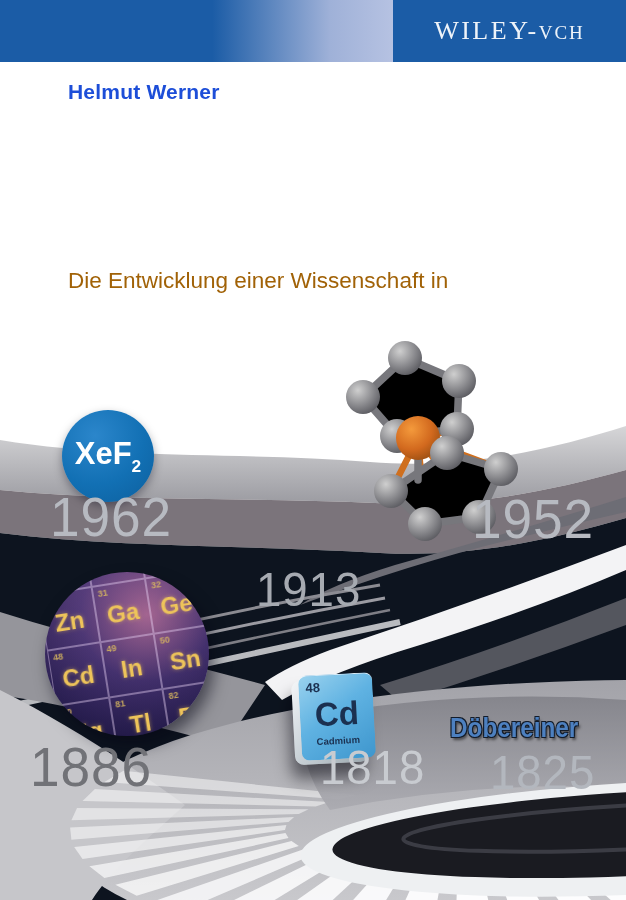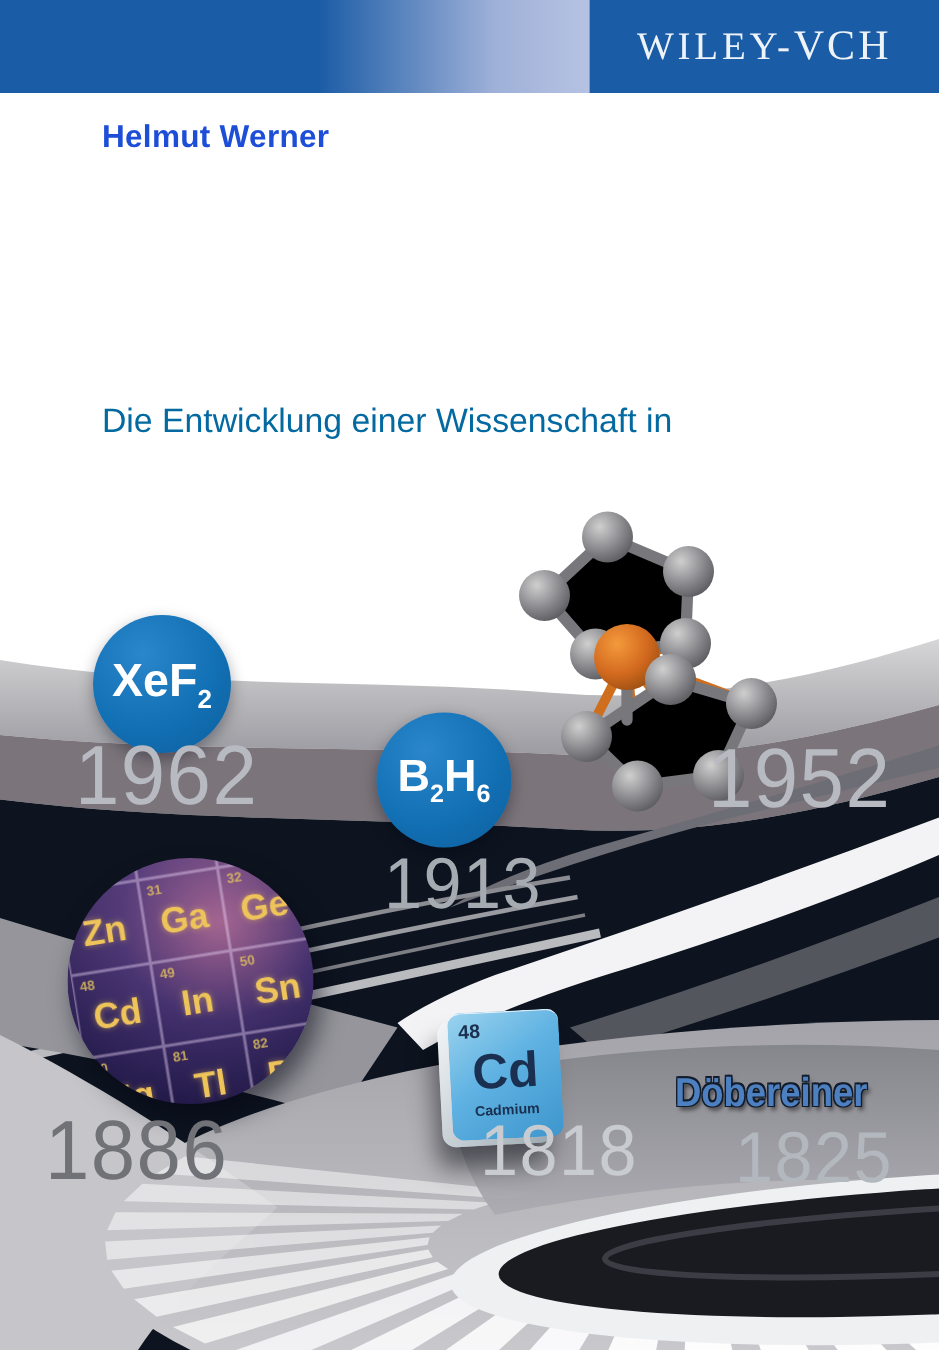--- a/index.html
+++ b/index.html
@@ -5,25 +5,25 @@
   html,body{margin:0;padding:0;background:#e8e8e8;}
   .cover{position:relative;width:626px;height:900px;margin:0 auto;overflow:hidden;background:#fff;
          font-family:"Liberation Sans",sans-serif;}
   
   .banner{position:absolute;left:0;top:0;width:626px;height:62px;}
   .banner-grad{position:absolute;left:0;top:0;width:393px;height:62px;
     background:linear-gradient(90deg,#1b5ca6 0%,#1b5ca6 54%,#9fb1d8 84%,#b6c2e2 100%);}
   .logo-box{position:absolute;left:393px;top:0;width:233px;height:62px;background:#1b5ca6;
     display:flex;align-items:center;justify-content:center;}
   .logo-text{color:#eef3f9;font-family:"Liberation Serif",serif;font-size:26px;letter-spacing:2.5px;font-weight:400;}
-  .logo-text .vch{font-size:28px;letter-spacing:2px;}
+  .logo-text .vch{font-size:19px;letter-spacing:2px;}
   
   .author{position:absolute;left:68px;top:80px;font-size:21px;font-weight:bold;color:#1d4ed8;letter-spacing:.2px;}
   .title{position:absolute;left:65px;top:143px;font-size:42px;line-height:53px;font-weight:bold;color:#141518;letter-spacing:-.5px;}
-  .subtitle{position:absolute;left:68px;top:266px;font-size:22.5px;line-height:29px;font-weight:400;color:#0369a1;}
+  .subtitle{position:absolute;left:68px;top:266px;font-size:22.5px;line-height:29px;font-weight:400;color:#a16207;}
   
   .art{position:absolute;left:0;top:0;width:626px;height:900px;}
   
   .year{position:absolute;font-weight:400;letter-spacing:1px;transform:scaleX(.95);transform-origin:left;}
   .y-1962{left:50px;top:484px;font-size:56px;color:#b7bac1;}
   .y-1913{left:256px;top:562px;font-size:48px;color:#a6aab1;}
   .y-1952{left:472px;top:486px;font-size:56px;color:#b7bac1;}
   .y-1886{left:30px;top:734px;font-size:56px;color:#717277;}
   .y-1818{left:320px;top:740px;font-size:48px;color:#c8cbd0;}
   .y-1825{left:490px;top:745px;font-size:48px;color:#b3b7be;}
@@ -197,23 +197,20 @@
   <div class="author">Helmut Werner</div>
   <div class="subtitle">
     <div>Die Entwicklung einer Wissenschaft in</div>
   </div>
 
   <div class="badge badge-xef2">
     <span><span>XeF</span><sub>2</sub></span>
   </div>
   <div class="year y-1962">1962</div>
 
-  <div class="badge badge-b2h6">
-    <span><span>B</span><sub>2</sub><span>H</span><sub>6</sub></span>
-  </div>
   <div class="year y-1913">1913</div>
 
   <div class="year y-1952">1952</div>
 
   <div class="ptable">
     <div class="pgrid">
       <div class="prow">
         <div class="pcell">
             <span class="pnum"></span>
           </div>

